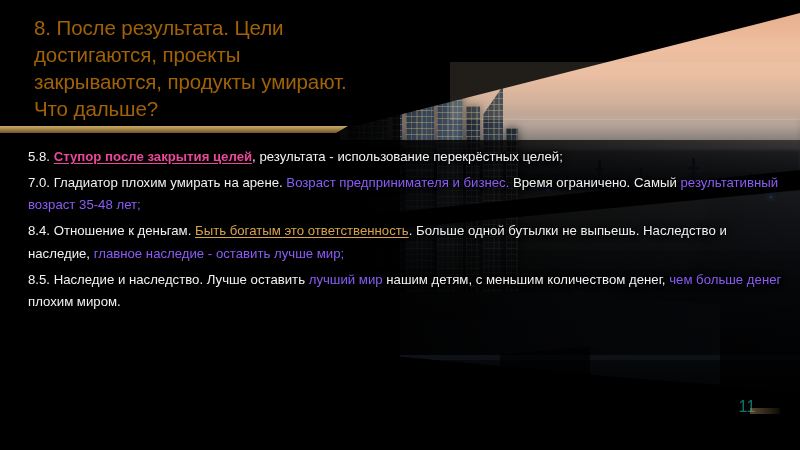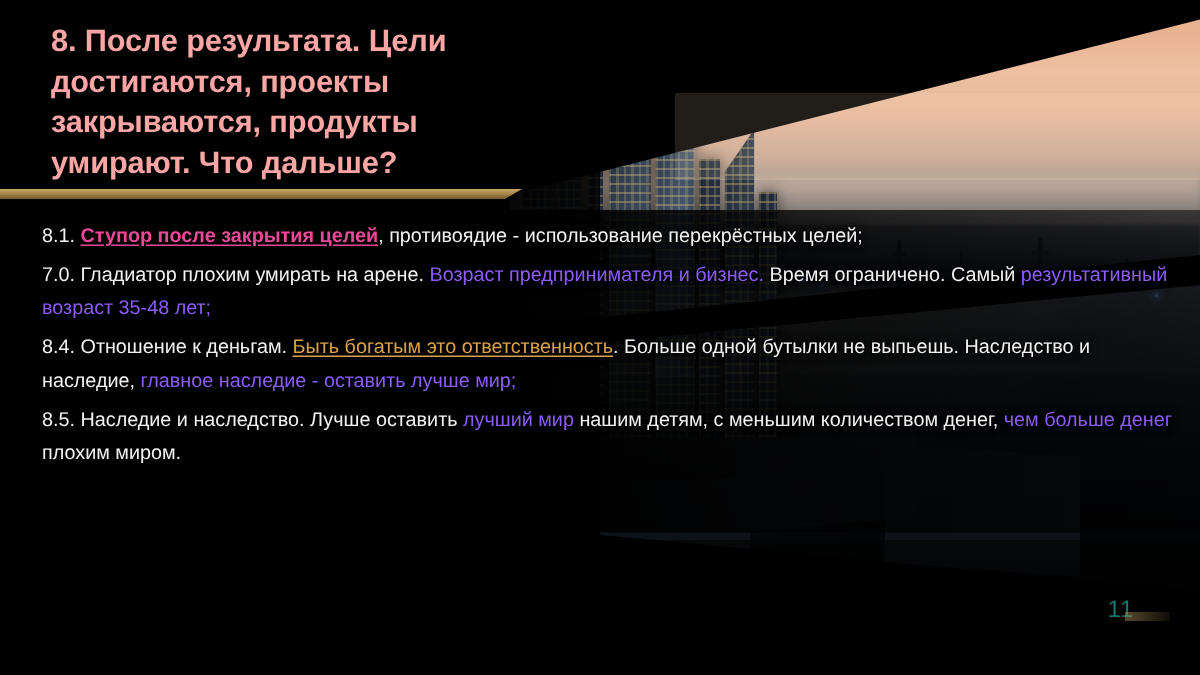--- a/index.html
+++ b/index.html
@@ -159,22 +159,22 @@
   }
 
   
   .title-block {
     position:absolute; left:34px; top:14px; width:330px;
     z-index:20;
   }
   .title {
     font-size:20.5px;
     line-height:27px;
-    font-weight:bold;
-    color:#fca5a5;
+    font-weight:normal;
+    color:#a16207;
     letter-spacing:-.1px;
     text-shadow:0 1px 4px rgba(0,0,0,.9);
   }
   
   .title-rule {
     position:absolute; left:0; top:126px; width:348px; height:7px;
     background:linear-gradient(to bottom, #c9a96a 0%, #a78548 45%, #6b5530 100%);
     clip-path:polygon(0 0, 100% 0, calc(100% - 12px) 100%, 0 100%);
     z-index:20;
   }
@@ -262,21 +262,21 @@
   <div class="slash-mid"></div>
   <div class="wedge-bottom"></div>
   <div class="wedge-bottom2"></div>
 
   <div class="title-block">
     <h1 class="title">8. После результата. Цели достигаются, проекты закрываются, продукты умирают. Что дальше?</h1>
   </div>
   <div class="title-rule"></div>
 
   <div class="body-copy" id="body-copy">
-      <div class="para"><span>8.1.</span><span> </span><span class="gold-bold">Ступор после закрытия целей</span><span>, противоядие - использование перекрёстных целей;</span></div>
+      <div class="para"><span>5.8.</span><span> </span><span class="gold-bold">Ступор после закрытия целей</span><span>, результата - использование перекрёстных целей;</span></div>
       <div class="para"><span>7.0.</span><span> Гладиатор плохим умирать на арене. </span><span class="gold">Возраст предпринимателя и бизнес.</span><span> Время ограничено. Самый </span><span class="gold">результативный возраст 35-48 лет;</span></div>
       <div class="para"><span>8.4.</span><span> Отношение к деньгам. </span><span class="gold-ul">Быть богатым это ответственность</span><span>. Больше одной бутылки не выпьешь. Наследство и наследие, </span><span class="gold">главное наследие - оставить лучше мир;</span></div>
       <div class="para"><span>8.5.</span><span> Наследие и наследство. Лучше оставить </span><span class="gold">лучший мир</span><span> нашим детям, с меньшим количеством денег, </span><span class="gold">чем больше денег</span><span> плохим миром.</span></div>
     </div>
 
   <div class="page-no">11</div>
   <div class="page-tick"></div>
 
 </div>
 

